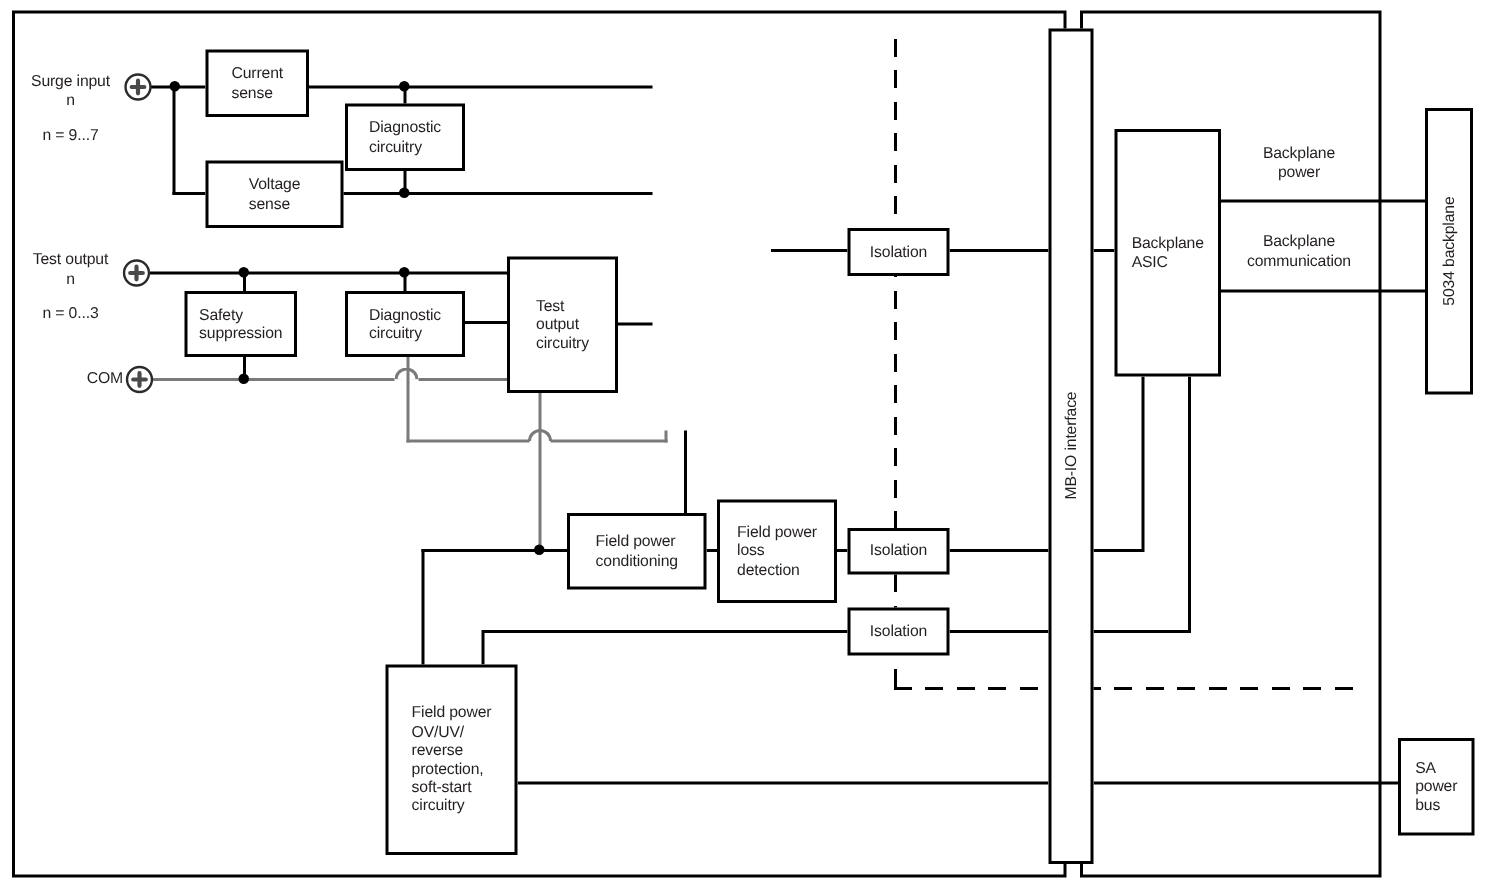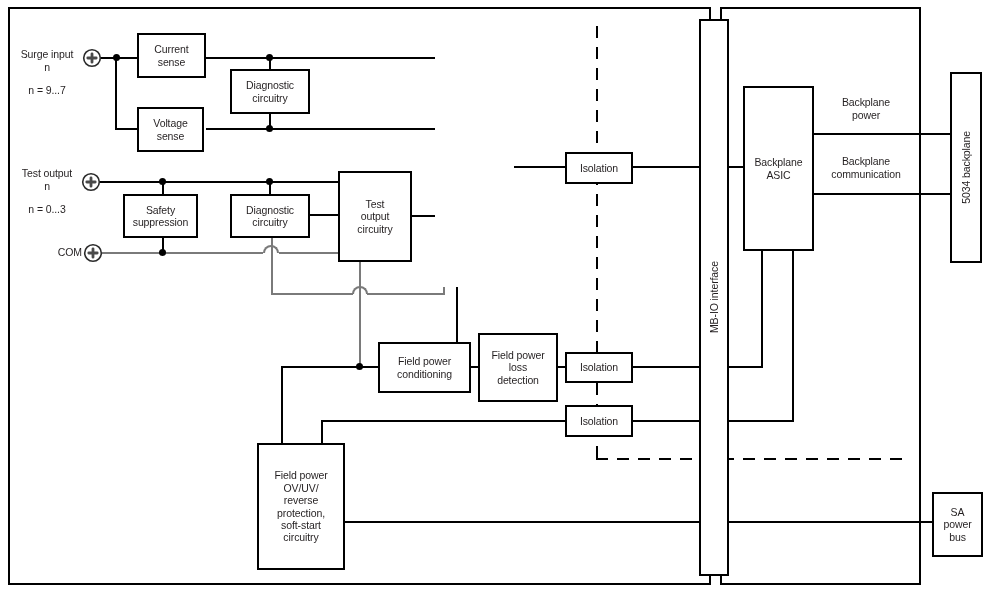--- a/index.html
+++ b/index.html
@@ -4,21 +4,21 @@
 <style>
   html,body { margin:0; padding:0; background:#fff; }
   #canvas {
     position:relative; width:1000px; height:593px; background:#fff;
     font-family:"Liberation Sans", sans-serif; color:#231f20; overflow:hidden;
   }
   .obox { position:absolute; border:2px solid #000; background:transparent; box-sizing:border-box; }
   .box {
     position:absolute; border:2px solid #000; background:#fff; box-sizing:border-box;
     display:flex; align-items:center; justify-content:center;
-    text-align:center; font-size:10.5px; line-height:1.18; white-space:pre-line;
+    font-size:10.5px; line-height:1.18; white-space:pre-line;
     letter-spacing:-0.1px;
   }
   .title { position:absolute; font-weight:bold; font-size:12.5px; text-align:center; letter-spacing:-0.2px; }
   .sidelabel { position:absolute; font-size:10.5px; line-height:1.25; text-align:center; white-space:pre-line; letter-spacing:-0.1px; }
   .w  { position:absolute; background:#000; }
   .wg { position:absolute; background:#7a7a7a; }
   .dot { position:absolute; width:7px; height:7px; border-radius:50%; background:#000; }
   .hop {
     position:absolute; width:16px; height:8px; box-sizing:border-box;
     border:2px solid #7a7a7a; border-bottom:none; border-radius:8px 8px 0 0; background:transparent;
@@ -92,21 +92,21 @@
   <div class="dot" style="left:266px;top:125px"></div>
   <div class="dot" style="left:159px;top:178px"></div>
   <div class="dot" style="left:266px;top:178px"></div>
   <div class="dot" style="left:159px;top:249px"></div>
   <div class="dot" style="left:356px;top:363px"></div>
 
   <div class="box" style="left:137px;top:33px;width:69px;height:45px">Current
 sense</div>
   <div class="box" style="left:230px;top:69px;width:80px;height:45px">Diagnostic
 circuitry</div>
-  <div class="box" style="left:137px;top:107px;width:67px;height:45px">Voltage
+  <div class="box" style="left:137px;top:107px;width:92px;height:45px">Voltage
 sense</div>
   <div class="box" style="left:123px;top:194px;width:75px;height:44px">Safety
 suppression</div>
   <div class="box" style="left:230px;top:194px;width:80px;height:44px">Diagnostic
 circuitry</div>
   <div class="box" style="left:338px;top:171px;width:74px;height:91px">Test
 output
 circuitry</div>
   <div class="box" style="left:565px;top:152px;width:68px;height:32px">Isolation</div>
   <div class="box" style="left:378px;top:342px;width:93px;height:51px">Field power

